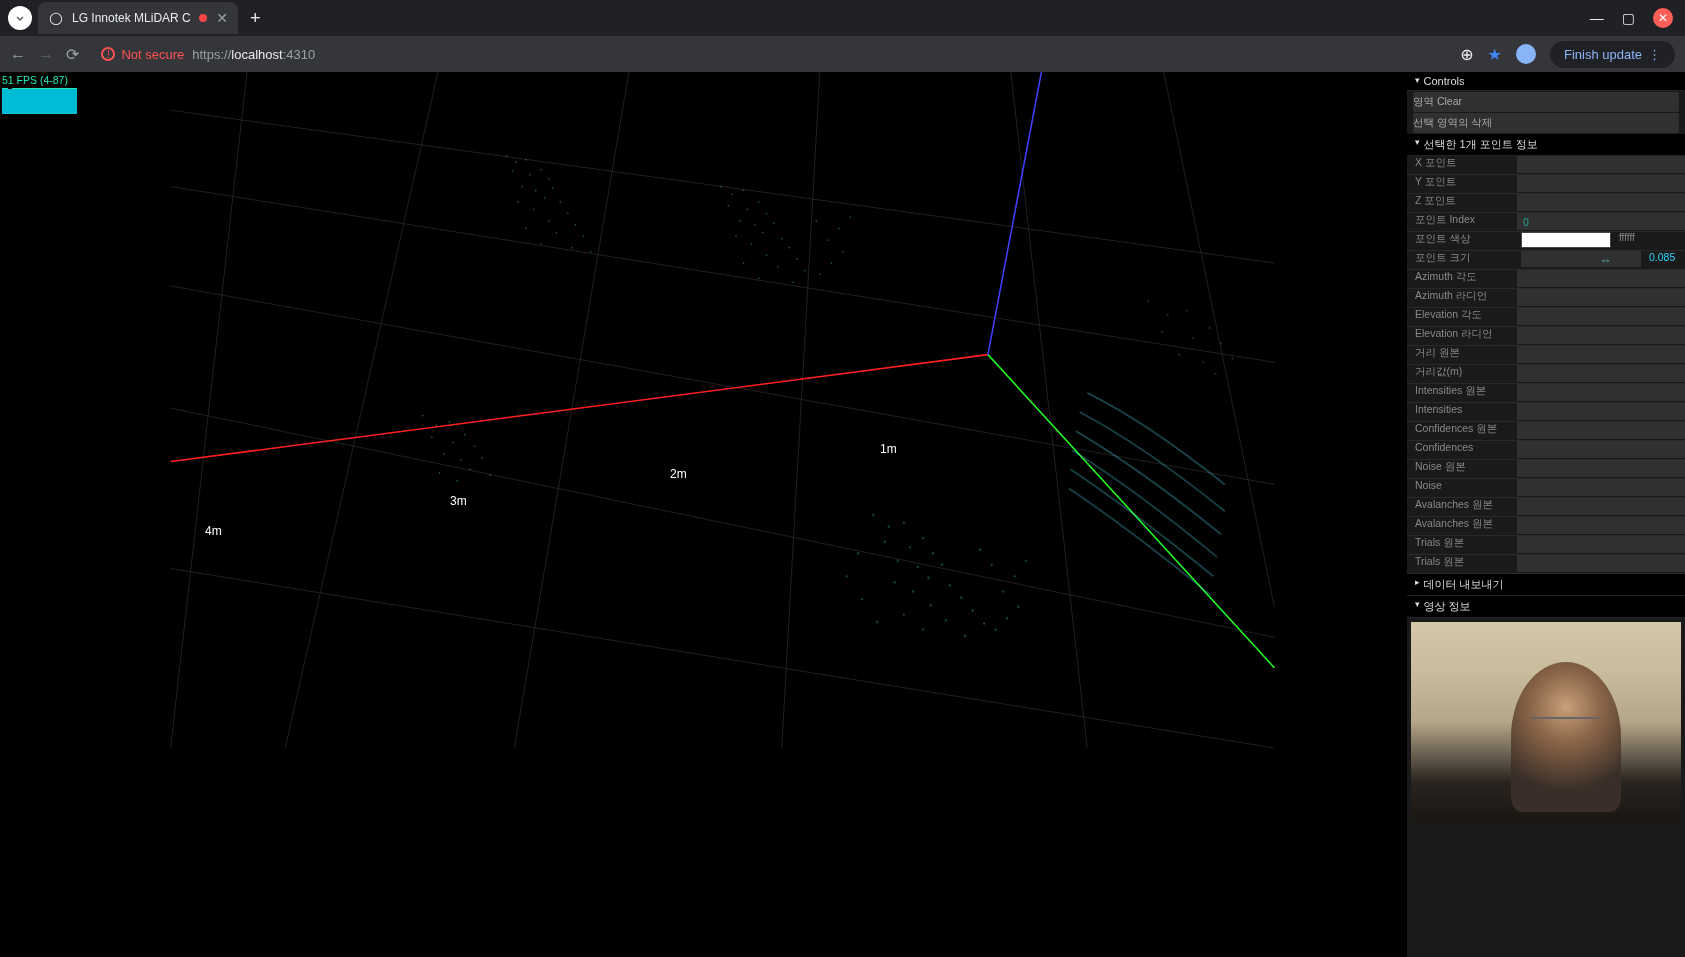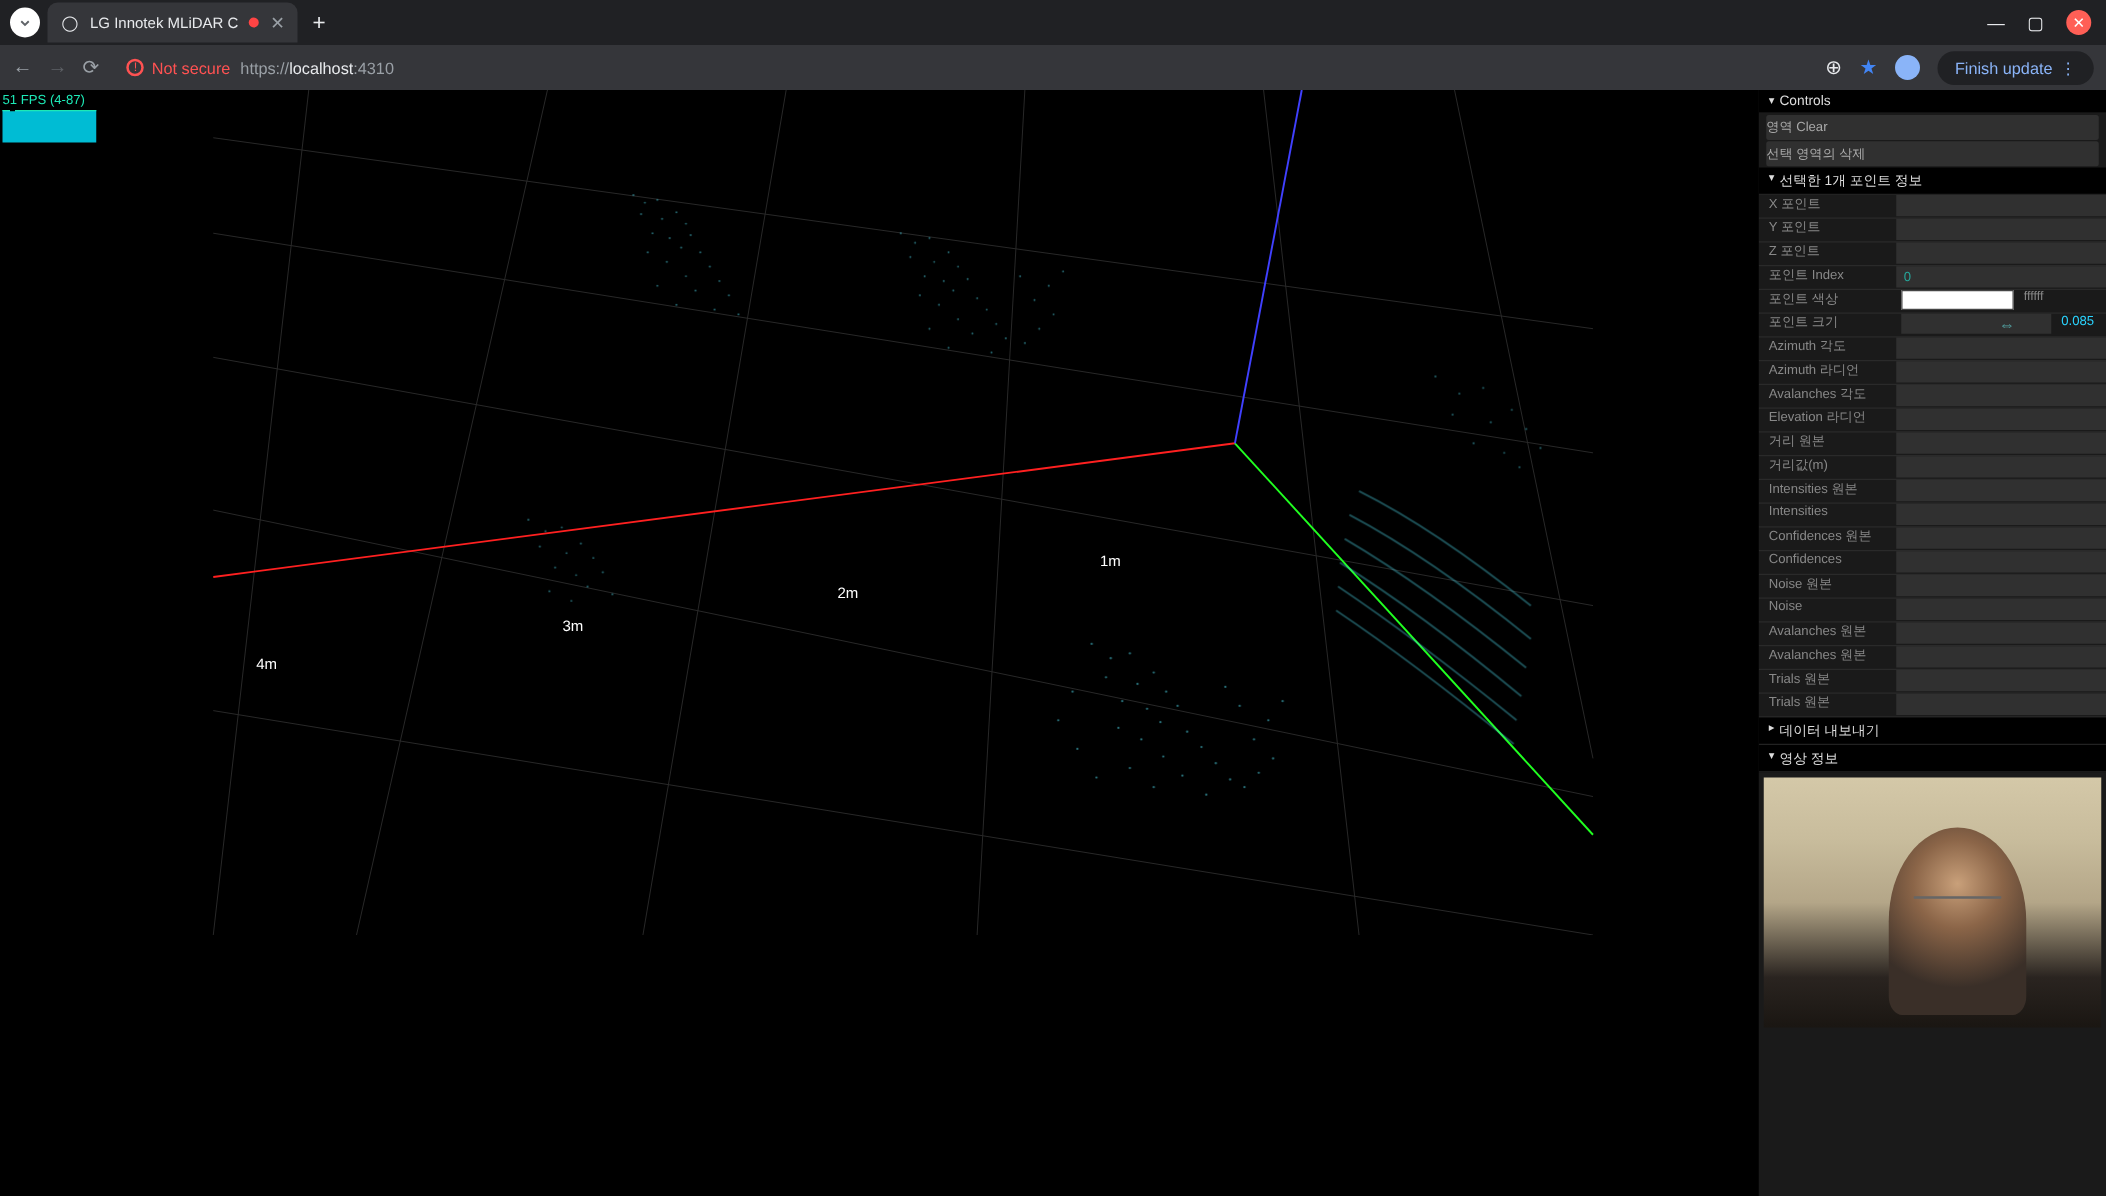--- a/index.html
+++ b/index.html
@@ -325,21 +325,21 @@
       </div>
       <div class="ctrl-row">
         <div class="ctrl-label">Azimuth 각도</div>
         <div class="ctrl-value"></div>
       </div>
       <div class="ctrl-row">
         <div class="ctrl-label">Azimuth 라디언</div>
         <div class="ctrl-value"></div>
       </div>
       <div class="ctrl-row">
-        <div class="ctrl-label">Avalanches 각도</div>
+        <div class="ctrl-label">Elevation 각도</div>
         <div class="ctrl-value"></div>
       </div>
       <div class="ctrl-row">
         <div class="ctrl-label">Elevation 라디언</div>
         <div class="ctrl-value"></div>
       </div>
       <div class="ctrl-row">
         <div class="ctrl-label">거리 원본</div>
         <div class="ctrl-value"></div>
       </div>

